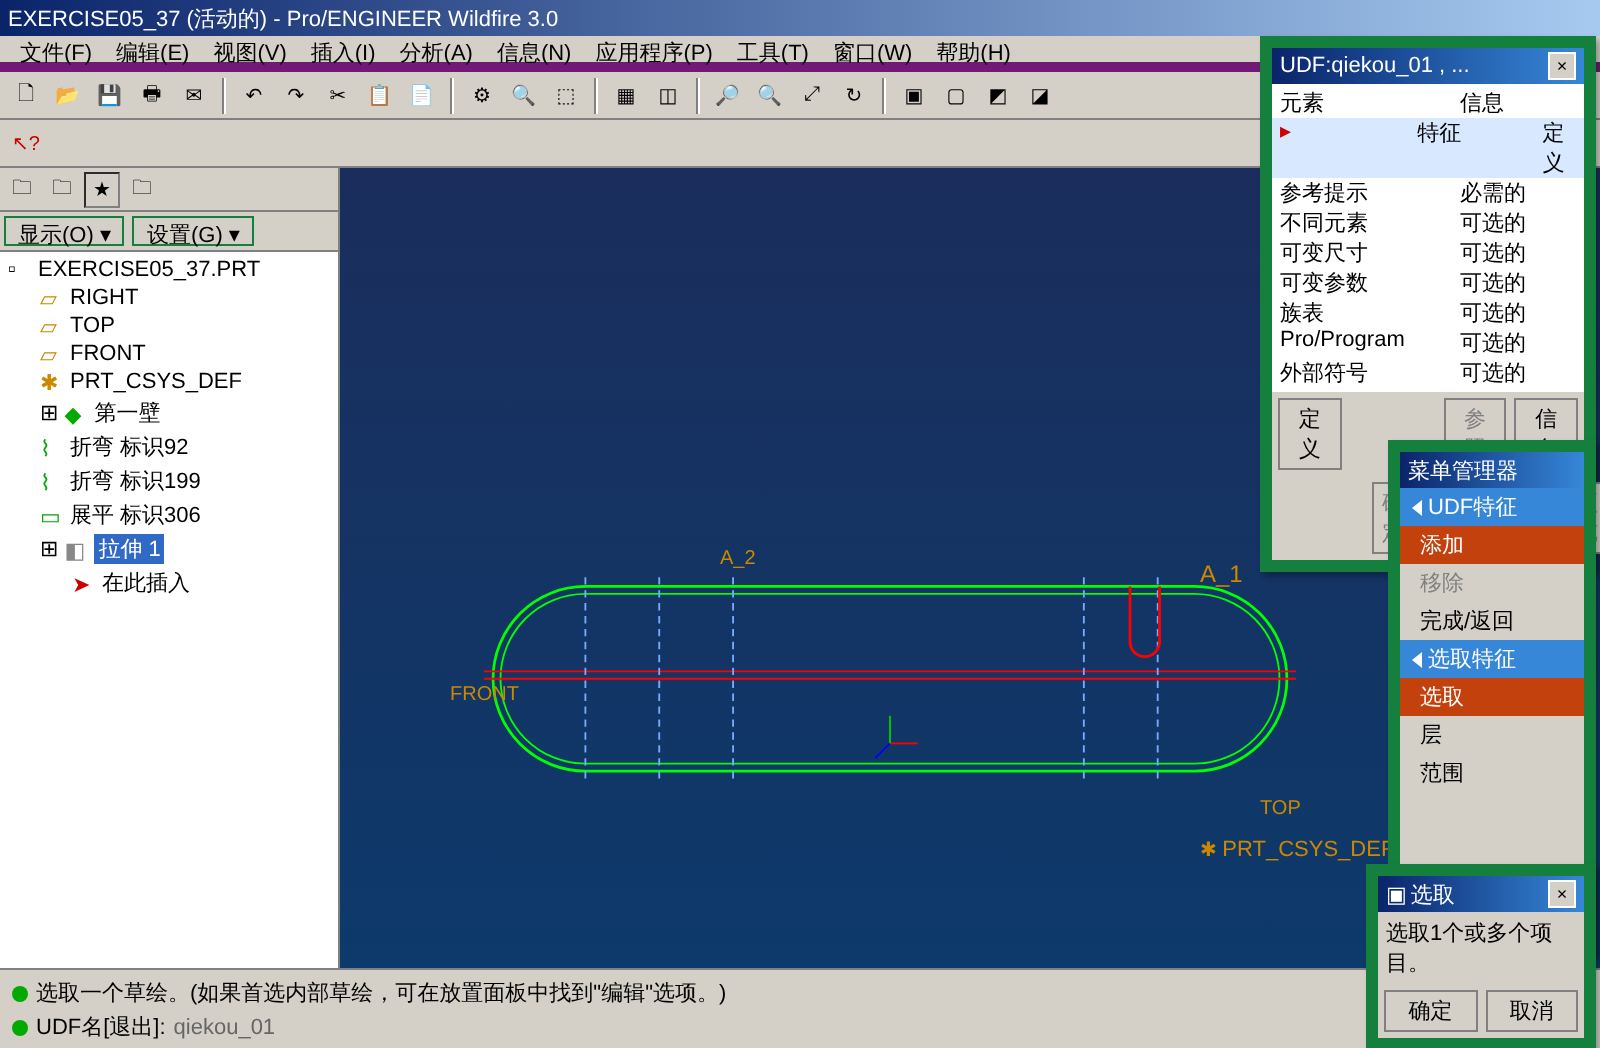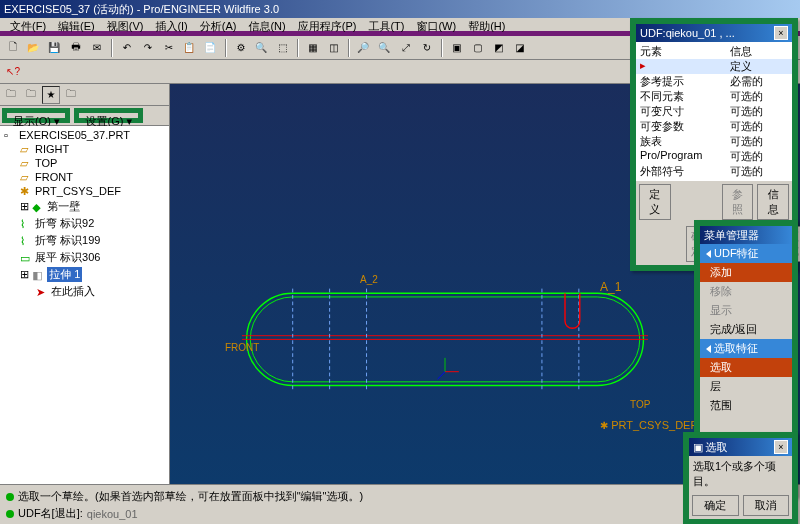--- a/index.html
+++ b/index.html
@@ -8,21 +8,21 @@
 .menubar { height: 18px; background: #d4d0c8; border-bottom: 5px solid #701a75; display: flex; padding: 0 4px; }
 .menubar span { padding: 1px 6px; cursor: default; }
 .toolbar { height: 24px; background: #d4d0c8; border-bottom: 1px solid #808080; display: flex; align-items: center; padding: 2px 4px; gap: 3px; }
 .tool-btn { width: 18px; height: 18px; border: 1px solid #d4d0c8; display: flex; align-items: center; justify-content: center; font-size: 10px; }
 .tool-sep { width: 2px; height: 18px; border-left: 1px solid #808080; border-right: 1px solid #fff; margin: 0 2px; }
 .sec-toolbar { height: 24px; background: #d4d0c8; border-bottom: 1px solid #808080; display: flex; align-items: center; padding: 2px 4px; gap: 3px; }
 .main-area { display: flex; height: 400px; position: relative; }
 .left-panel { width: 170px; background: #fff; border-right: 1px solid #808080; display: flex; flex-direction: column; }
 .left-toolbar { height: 22px; background: #d4d0c8; border-bottom: 1px solid #808080; display: flex; align-items: center; padding: 2px; gap: 2px; }
 .left-btn-row { height: 20px; background: #d4d0c8; border-bottom: 1px solid #808080; display: flex; padding: 2px; gap: 4px; }
-.left-btn { padding: 1px 6px; border: 5px solid #15803d; background: #d4d0c8; font-size: 11px; }
+.left-btn { padding: 1px 6px; border: 1px solid #15803d; background: #d4d0c8; font-size: 11px; }
 .tree { flex: 1; overflow: auto; padding: 2px; background: #fff; }
 .tree-item { padding: 1px 2px; display: flex; align-items: center; gap: 3px; white-space: nowrap; }
 .tree-icon { width: 12px; height: 12px; display: inline-block; }
 .indent-1 { padding-left: 18px; }
 .indent-2 { padding-left: 34px; }
 .canvas { flex: 1; background: linear-gradient(to bottom, #1a2d5c, #0d3a6b); position: relative; }
 .shape { position: absolute; left: 50px; top: 200px; width: 450px; height: 120px; }
 .bottom-status { position: absolute; bottom: 0; left: 0; right: 0; height: 40px; background: #d4d0c8; border-top: 1px solid #808080; padding: 3px 6px; }
 .status-line { display: flex; align-items: center; gap: 4px; padding: 1px 0; }
 .dot { width: 8px; height: 8px; border-radius: 50%; background: #0a0; display: inline-block; }
@@ -212,20 +212,21 @@
     <span>UDF:qiekou_01 , ...</span>
     <span class="panel-close">×</span>
   </div>
   <div class="panel-body" style="padding:2px 0">
     <div class="table-row">
         <span>元素</span>
         <span>信息</span>
       </div>
     <div class="table-row" style="background:#d8e8ff">
         <span style="color:#c00">▸</span>
+        <span style="width:82px">特征</span>
         <span>定义</span>
       </div>
     <div class="table-row">
         <span>参考提示</span>
         <span>必需的</span>
       </div>
     <div class="table-row">
         <span>不同元素</span>
         <span>可选的</span>
       </div>
@@ -265,21 +266,20 @@
 <div class="panel" style="left:694px;top:220px;width:104px">
   <div class="panel-title">
     <span>菜单管理器</span>
   </div>
   <div class="menu-header">
       <span class="arrow"></span>
       <span>UDF特征</span>
     </div>
   <div class="menu-item sel">添加</div>
   <div class="menu-item disabled">移除</div>
-  <div class="menu-item disabled">显示</div>
   <div class="menu-item">完成/返回</div>
   <div class="menu-header">
       <span class="arrow"></span>
       <span>选取特征</span>
     </div>
   <div class="menu-item sel">选取</div>
   <div class="menu-item">层</div>
   <div class="menu-item">范围</div>
   <div class="menu-item bold">完成</div>
   <div class="menu-item">退出</div>

